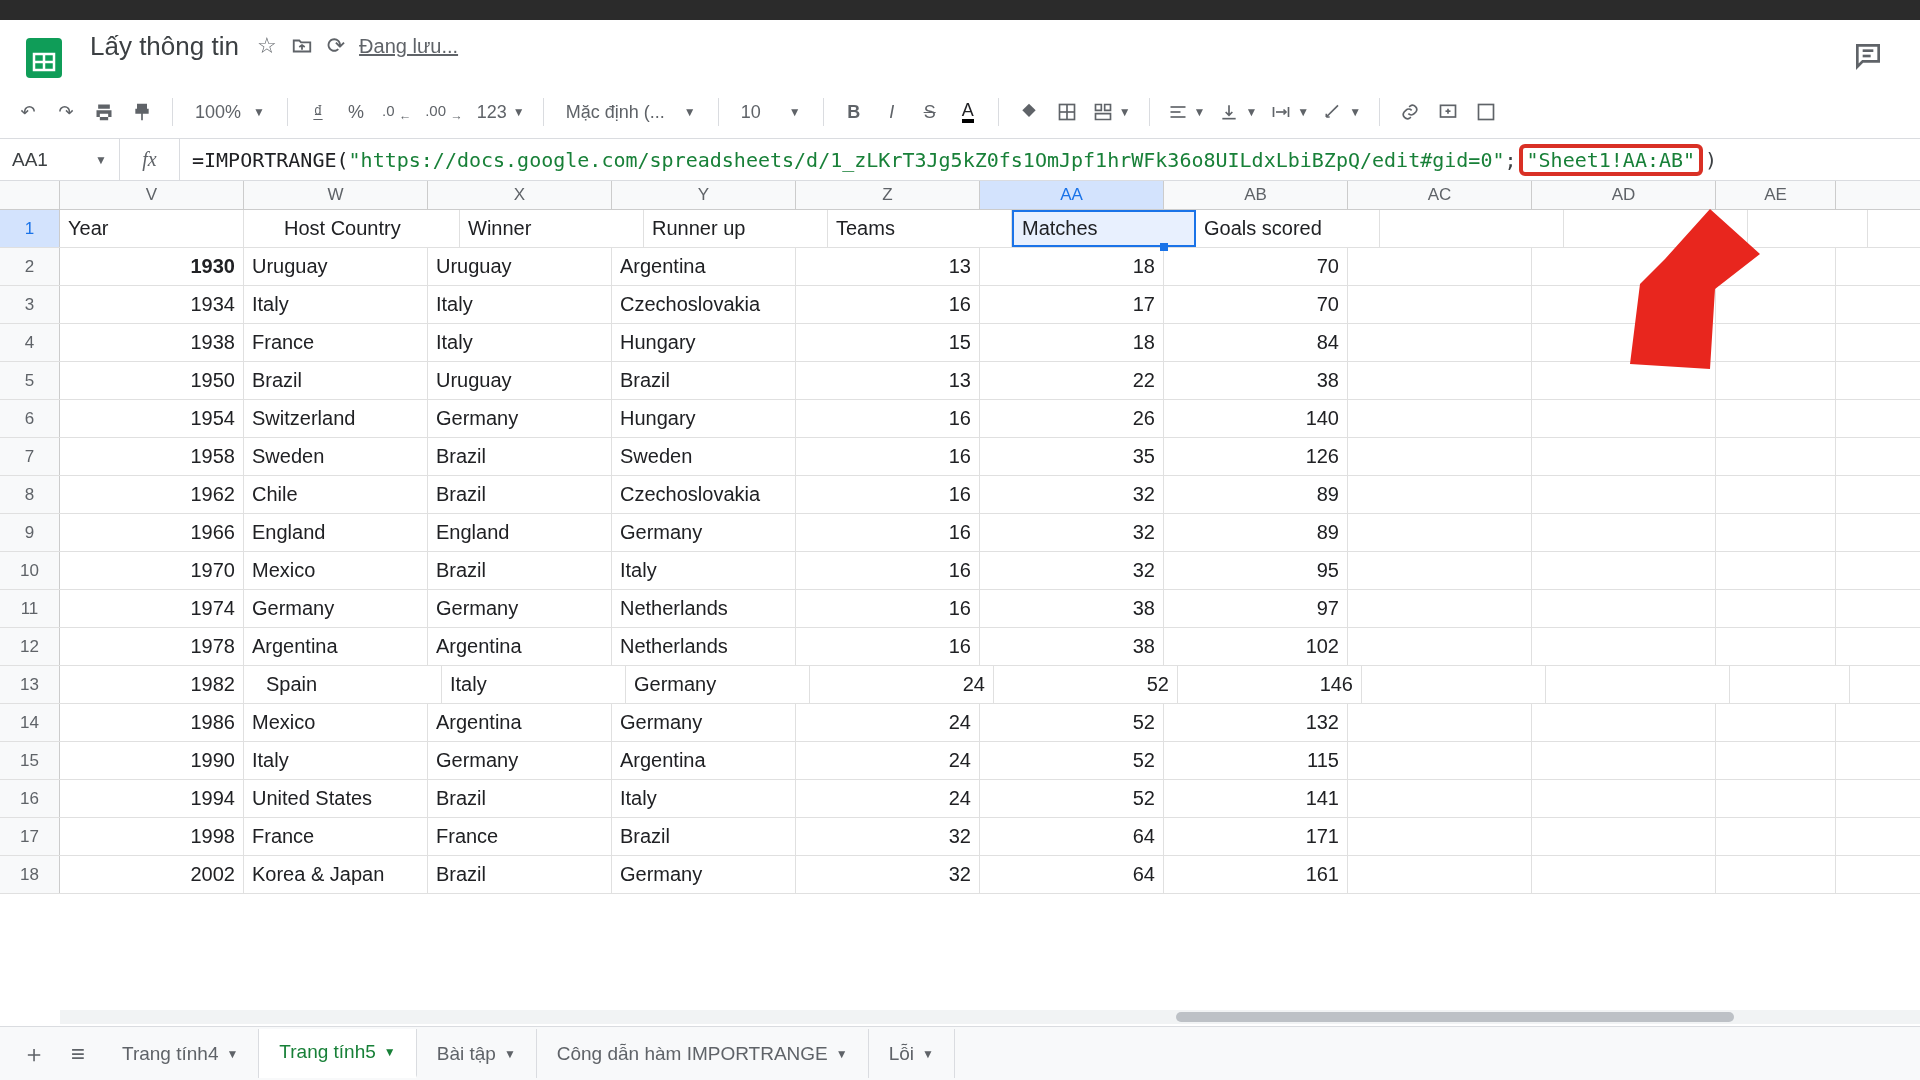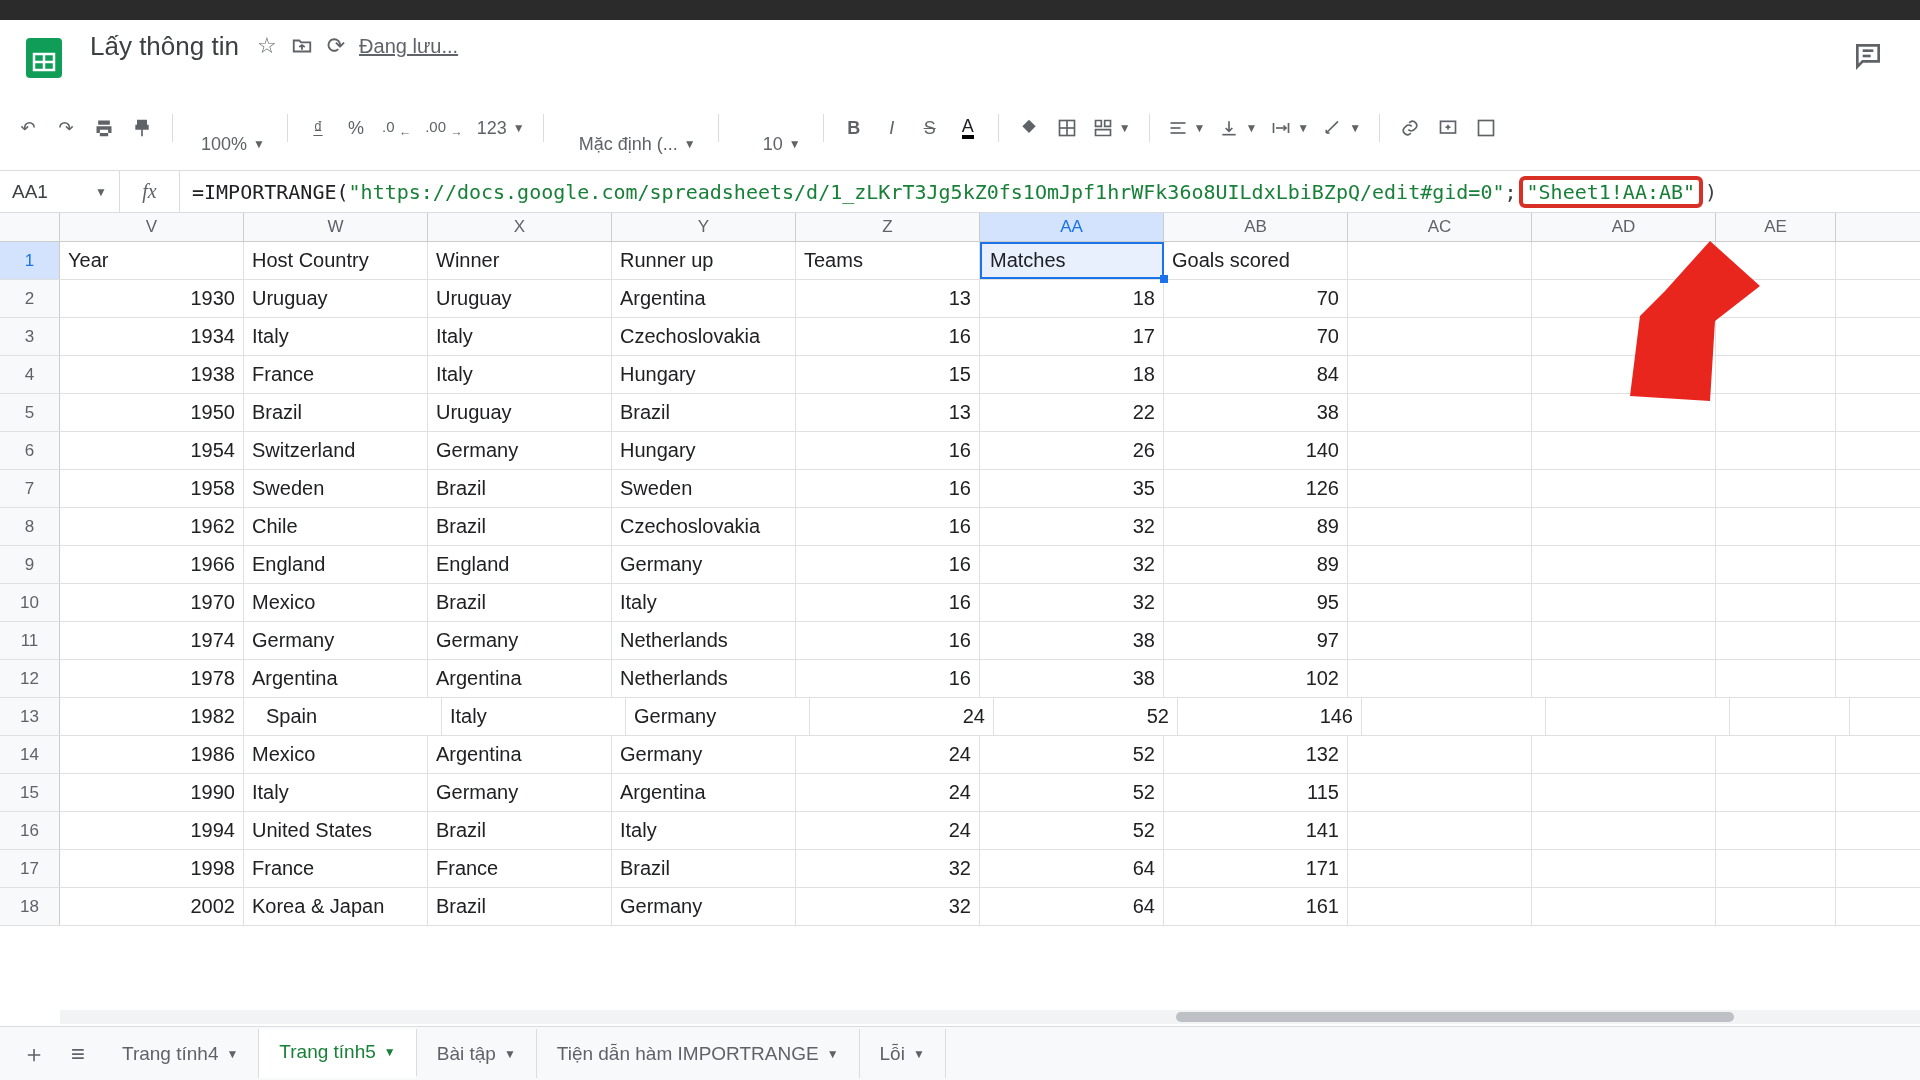--- a/index.html
+++ b/index.html
@@ -13,21 +13,21 @@
   .doc-title { font-size: 26px; color: #3c4043; padding: 2px 4px; text-align: right; }
   .title-icon { color: #5f6368; font-size: 22px; display:flex; align-items:center; }
   .saving { color: #5f6368; font-size: 20px; text-decoration: underline; }
   .menubar { display: flex; gap: 4px; margin-top: 8px; }
   .menu-item { font-size: 20px; color: #202124; padding: 4px 12px; cursor: pointer; }
   .last-edit { font-size: 20px; color: #5f6368; text-decoration: underline; padding: 4px 12px; }
   .comment-icon { color: #5f6368; margin-right: 20px; margin-top: 12px; }
   .toolbar { display: flex; align-items: center; padding: 8px 10px; border-bottom: 1px solid #dadce0; gap: 2px; }
   .toolbar-sep { width: 1px; height: 28px; background: #dadce0; margin: 0 10px; }
   .tbtn { min-width: 36px; height: 36px; display: flex; align-items: center; justify-content: center; color: #5f6368; border-radius: 4px; cursor: pointer; font-size: 18px; padding: 0 6px; }
-  .tbtn.wide { min-width: 90px; justify-content: flex-end; padding: 0 10px; margin-top: 32px; }
+  .tbtn.wide { min-width: 90px; justify-content: space-between; padding: 0 10px; }
   .tbtn .dd { font-size: 12px; margin-left: 6px; color: #5f6368; }
   .tcolor-a { color: #202124; font-weight: 500; border-bottom: 4px solid #000; padding-bottom:0; line-height:18px; }
   .tcolor-fill { position:relative; }
   .tcolor-fill::after { content:""; position:absolute; left:6px; right:6px; bottom:4px; height:5px; background:#fff; }
   .namebox-row { display: flex; align-items: center; border-bottom: 1px solid #dadce0; height: 42px; }
   .namebox { width: 120px; display: flex; align-items: center; justify-content: space-between; padding: 0 12px; font-size: 19px; color: #3c4043; border-right: 1px solid #dadce0; height: 100%; }
   .fx { width: 60px; text-align: center; font-style: italic; color: #5f6368; font-size: 20px; font-family: serif; border-right: 1px solid #dadce0; height:100%; display:flex; align-items:center; justify-content:center;}
   .fbar { flex: 1; padding: 0 12px; font-family: "Consolas", monospace; font-size: 20px; white-space: nowrap; overflow: hidden; display:flex; align-items:center; height:100%;text-align:right; }
   .f-func { color: #202124; }
   .f-str { color: #188038; }
@@ -243,33 +243,33 @@
       <div class="col-h sel" style="width: 184px;">AA</div>
       <div class="col-h" style="width: 184px;">AB</div>
       <div class="col-h" style="width: 184px;">AC</div>
       <div class="col-h" style="width: 184px;">AD</div>
       <div class="col-h" style="width: 120px;">AE</div>
     </div>
   <div class="grid-body" id="gridbody">
       <div class="grid-row">
         <div class="rownum sel">1</div>
         <div class="cell" style="width: 184px;">Year</div>
-        <div class="cell" style="width: 184px;">Host Country</div>
+        <div class="cell" style="width: 184px; margin-left: 32px;">Host Country</div>
         <div class="cell" style="width: 184px;">Winner</div>
         <div class="cell" style="width: 184px;">Runner up</div>
         <div class="cell" style="width: 184px;">Teams</div>
         <div class="cell active" style="width: 184px;">Matches</div>
         <div class="cell" style="width: 184px;">Goals scored</div>
         <div class="cell" style="width: 184px;"></div>
         <div class="cell" style="width: 184px;"></div>
         <div class="cell" style="width: 120px;"></div>
       </div>
       <div class="grid-row">
         <div class="rownum">2</div>
-        <div class="cell num" style="width: 184px;">1930</div>
+        <div class="cell num" style="width: 184px; font-weight: bold;">1930</div>
         <div class="cell" style="width: 184px;">Uruguay</div>
         <div class="cell" style="width: 184px;">Uruguay</div>
         <div class="cell" style="width: 184px;">Argentina</div>
         <div class="cell num" style="width: 184px;">13</div>
         <div class="cell num" style="width: 184px;">18</div>
         <div class="cell num" style="width: 184px;">70</div>
         <div class="cell" style="width: 184px;"></div>
         <div class="cell" style="width: 184px;"></div>
         <div class="cell" style="width: 120px;"></div>
       </div>
@@ -502,21 +502,21 @@
       </div>
       <div class="stab active">
         <span>Trang tính5</span>
         <span class="dd">▼</span>
       </div>
       <div class="stab">
         <span>Bài tập</span>
         <span class="dd">▼</span>
       </div>
       <div class="stab">
-        <span>Tiện dẫn hàm IMPORTRANGE</span>
+        <span>Công dẫn hàm IMPORTRANGE</span>
         <span class="dd">▼</span>
       </div>
       <div class="stab">
         <span>Lỗi</span>
         <span class="dd">▼</span>
       </div>
     </div>
 </div>
 
 </body></html>

